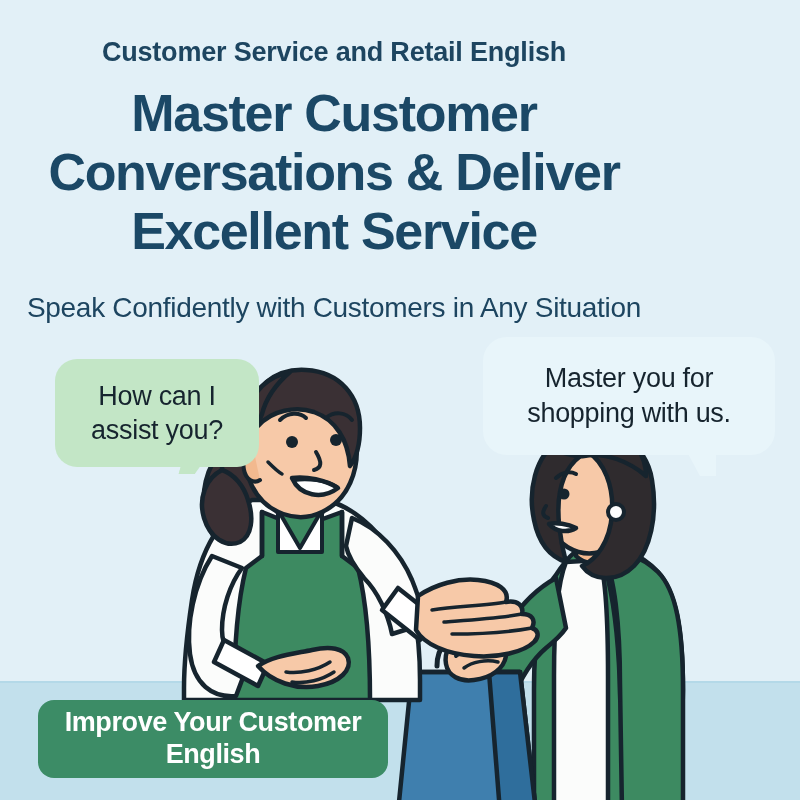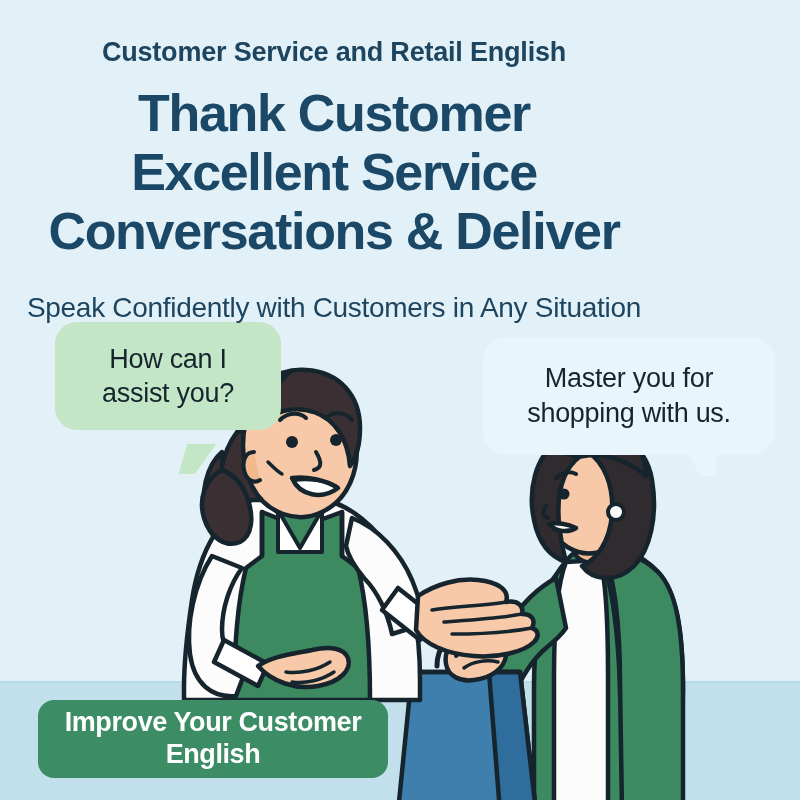--- a/index.html
+++ b/index.html
@@ -84,22 +84,22 @@
     justify-content: center;
     text-align: center;
   }
   .bubble .bubble-text {
     display: block;
     white-space: pre-line;
     color: #16242e;
     font-weight: 400;
   }
   .bubble-left {
-    left: 55px; top: 322px;
-    width: 226px; height: 108px;
+    left: 55px; top: 359px;
+    width: 204px; height: 108px;
     background: #c3e6c6;
     border-radius: 22px;
   }
   .bubble-left .bubble-text {
     font-size: 27px;
     line-height: 1.26;
     letter-spacing: -0.3px;
   }
   .bubble-left-tail {
     position: absolute;
@@ -372,23 +372,23 @@
 
   <div class="bubble-right-tail"></div>
   <div class="bubble bubble-right">
     <span class="bubble-text">Master you for
 shopping with us.</span>
   </div>
 
   <div class="head-block">
     <p class="kicker">Customer Service and Retail English</p>
     <h1 class="headline">
-      <span class="hl-line">Thank Customer</span>
+      <span class="hl-line">Master Customer</span>
+      <span class="hl-line">Conversations &amp; Deliver</span>
       <span class="hl-line">Excellent Service</span>
-      <span class="hl-line">Conversations &amp; Deliver</span>
     </h1>
     <p class="subhead">Speak Confidently with Customers in Any Situation</p>
   </div>
 
   <div class="cta" role="button" tabindex="0">
     <span class="cta-label">Improve Your Customer
 English</span>
   </div>
 
 </div>

